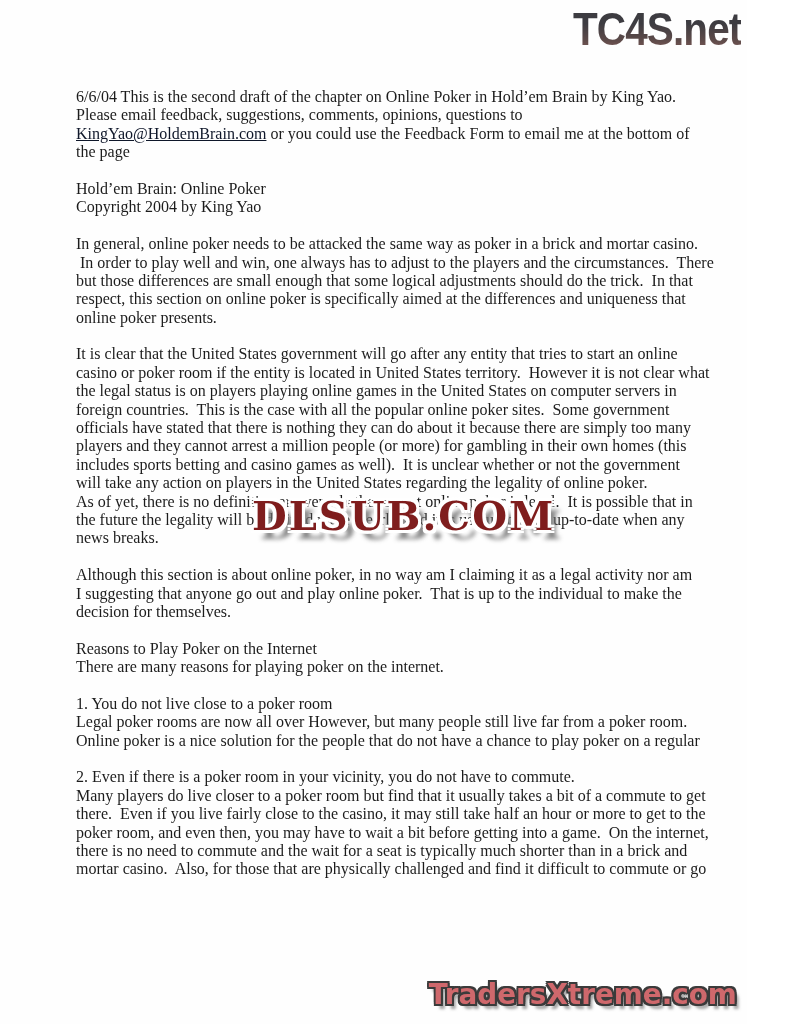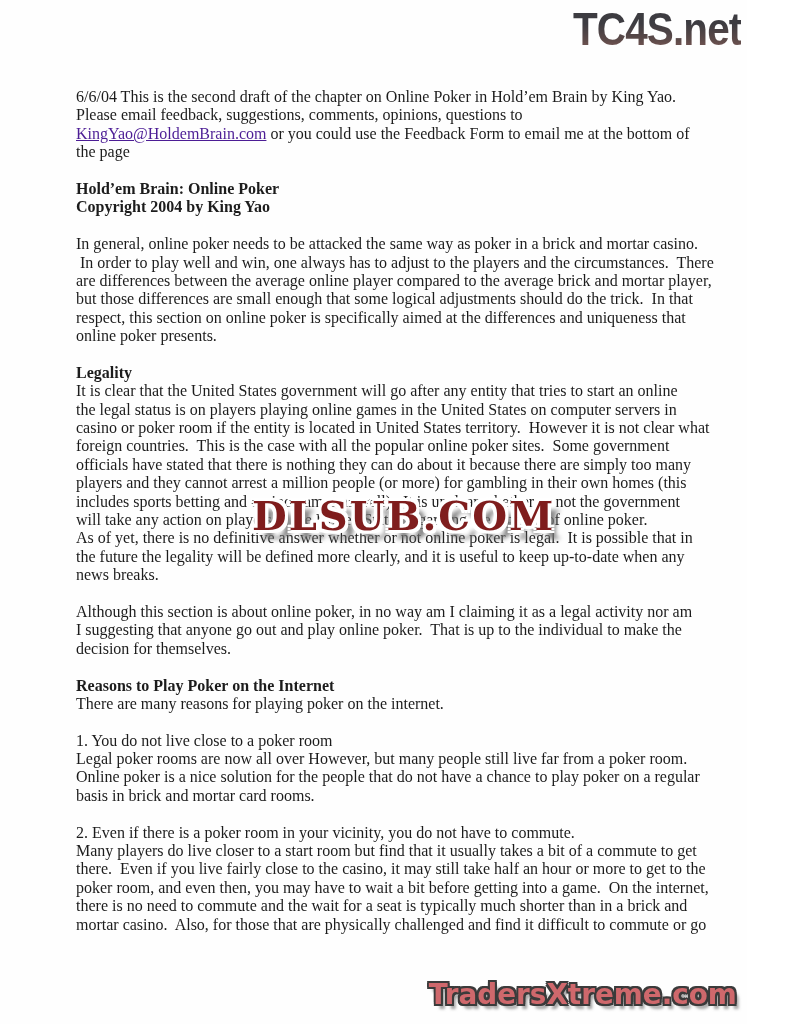--- a/index.html
+++ b/index.html
@@ -7,22 +7,22 @@
     position:relative; width:747px; height:1024px;
     background:#fefefe; overflow:hidden;
     font-family:"Liberation Serif", serif;
   }
   .content {
     position:absolute; left:76px; top:88px; width:648px;
     font-size:16px; line-height:18.4px; color:#1c1c1c;
   }
   .line { white-space:pre; height:18.4px; }
   .gap  { height:18.4px; }
-  .b    { font-weight:bold; }
-  .email { color:#4c1d95; cursor:pointer; }
+  .b    { font-weight:normal; }
+  .email { color:#0f172a; cursor:pointer; }
 
   
   .wm-top {
     position:absolute; top:2px; right:6px;
     font-family:"Liberation Sans", sans-serif;
     font-weight:bold; font-size:46px; letter-spacing:-1px;
     transform:scaleX(0.88); transform-origin:100% 0;
     background:linear-gradient(180deg,#3d3c41 40%,#5c4a49 70%,#8f625e 100%);
     -webkit-background-clip:text; background-clip:text; color:transparent;
     filter:blur(0.3px);
@@ -69,31 +69,29 @@
 
     <div class="gap"></div>
 
     <div class="line b">Hold’em Brain: Online Poker</div>
     <div class="line b">Copyright 2004 by King Yao</div>
 
     <div class="gap"></div>
 
     <div class="line">In general, online poker needs to be attacked the same way as poker in a brick and mortar casino.</div>
     <div class="line"> In order to play well and win, one always has to adjust to the players and the circumstances.  There</div>
-    <div class="line">are differences between the average online player compared to the average brick and mortar player,</div>
     <div class="line">but those differences are small enough that some logical adjustments should do the trick.  In that</div>
     <div class="line">respect, this section on online poker is specifically aimed at the differences and uniqueness that</div>
     <div class="line">online poker presents.</div>
 
     <div class="gap"></div>
 
-    <div class="line b">Legality</div>
     <div class="line">It is clear that the United States government will go after any entity that tries to start an online</div>
+    <div class="line">casino or poker room if the entity is located in United States territory.  However it is not clear what</div>
     <div class="line">the legal status is on players playing online games in the United States on computer servers in</div>
-    <div class="line">casino or poker room if the entity is located in United States territory.  However it is not clear what</div>
     <div class="line">foreign countries.  This is the case with all the popular online poker sites.  Some government</div>
     <div class="line">officials have stated that there is nothing they can do about it because there are simply too many</div>
     <div class="line">players and they cannot arrest a million people (or more) for gambling in their own homes (this</div>
     <div class="line">includes sports betting and casino games as well).  It is unclear whether or not the government</div>
     <div class="line">will take any action on players in the United States regarding the legality of online poker.</div>
     <div class="line">As of yet, there is no definitive answer whether or not online poker is legal.  It is possible that in</div>
     <div class="line">the future the legality will be defined more clearly, and it is useful to keep up-to-date when any</div>
     <div class="line">news breaks.</div>
 
     <div class="gap"></div>
@@ -105,26 +103,25 @@
     <div class="gap"></div>
 
     <div class="line b">Reasons to Play Poker on the Internet</div>
     <div class="line">There are many reasons for playing poker on the internet.</div>
 
     <div class="gap"></div>
 
     <div class="line">1. You do not live close to a poker room</div>
     <div class="line">Legal poker rooms are now all over However, but many people still live far from a poker room.</div>
     <div class="line">Online poker is a nice solution for the people that do not have a chance to play poker on a regular</div>
-    <div class="line">basis in brick and mortar card rooms.</div>
 
     <div class="gap"></div>
 
     <div class="line">2. Even if there is a poker room in your vicinity, you do not have to commute.</div>
-    <div class="line">Many players do live closer to a start room but find that it usually takes a bit of a commute to get</div>
+    <div class="line">Many players do live closer to a poker room but find that it usually takes a bit of a commute to get</div>
     <div class="line">there.  Even if you live fairly close to the casino, it may still take half an hour or more to get to the</div>
     <div class="line">poker room, and even then, you may have to wait a bit before getting into a game.  On the internet,</div>
     <div class="line">there is no need to commute and the wait for a seat is typically much shorter than in a brick and</div>
     <div class="line">mortar casino.  Also, for those that are physically challenged and find it difficult to commute or go</div>
 
   </div>
 
   <div class="wm-mid">DLSUB.COM</div>
   <div class="wm-bottom">TradersXtreme.com</div>
 

